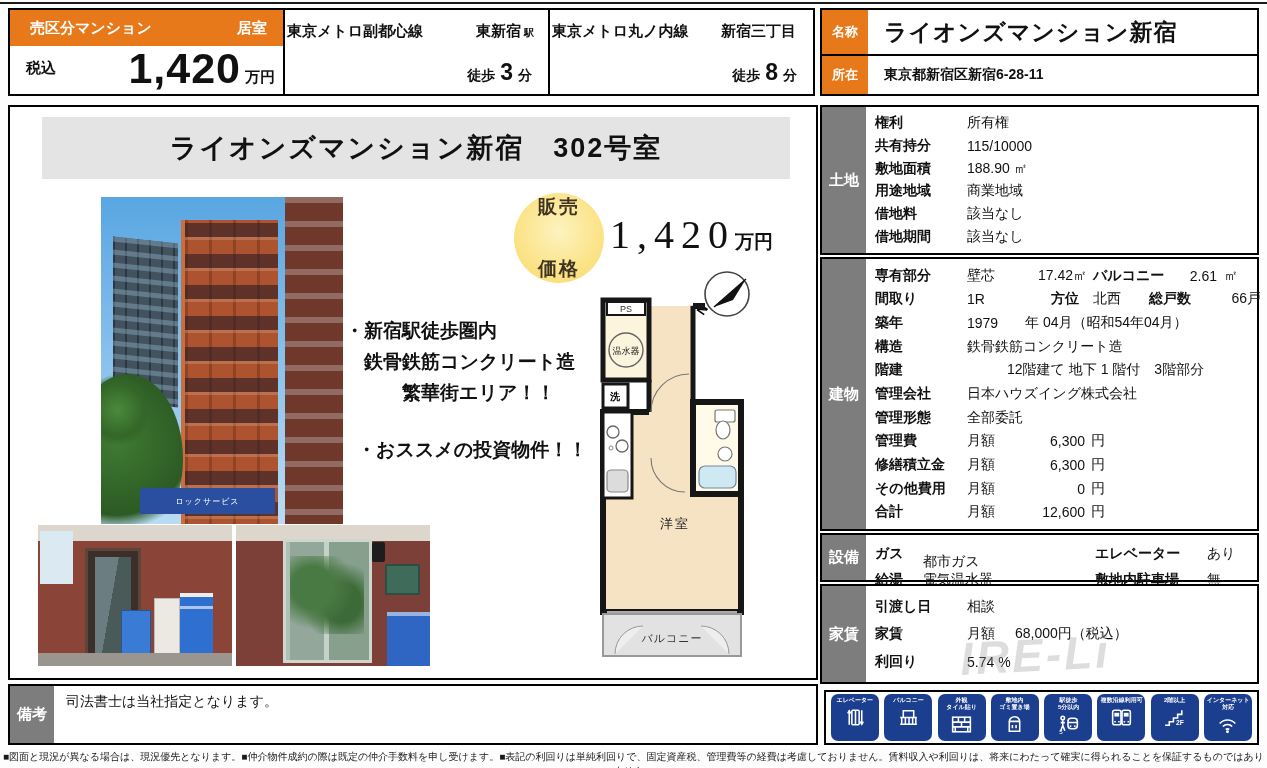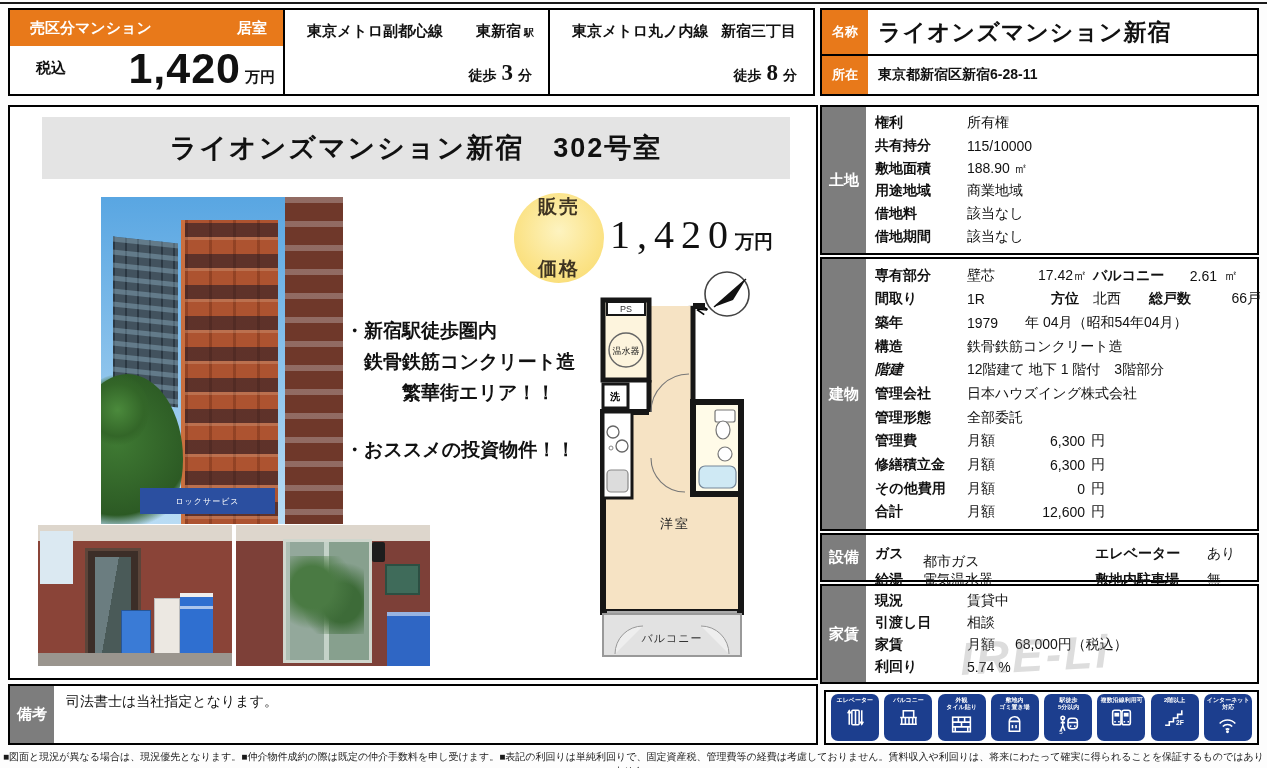--- a/index.html
+++ b/index.html
@@ -9,37 +9,37 @@
     font-family:"Liberation Sans","DejaVu Sans",sans-serif; color:#111;
   }
   .abs { position:absolute; }
   .topline { top:2px; left:0; width:1267px; height:2px; background:#1a1a1a; }
 
   
   .hdr-left { left:8px; top:8px; width:807px; height:88px; border:2px solid #000; display:flex; background:#fff; }
   .hd-price { width:275px; border-right:2px solid #000; display:flex; flex-direction:column; }
   .orange-bar { height:36px; background:#e8791a; color:#fff; font-weight:bold; font-size:15px;
     display:flex; align-items:center; justify-content:space-between; padding:0 16px 0 20px; }
-  .price-line { flex:1; display:flex; align-items:center; padding:0 8px 4px 26px; }
+  .price-line { flex:1; display:flex; align-items:center; padding:0 8px 4px 16px; }
   .tax { font-size:15px; font-weight:bold; }
   .pnum { font-size:43px; font-weight:bold; margin-left:auto; line-height:1; letter-spacing:1px; }
   .punit { font-size:15px; font-weight:bold; margin:18px 0 0 4px; }
-  .hd-sta { flex:1; position:relative; padding:12px 14px 8px 22px;font-family:Liberation Serif, serif; }
+  .hd-sta { flex:1; position:relative; padding:12px 14px 8px 2px; }
   .hd-sta + .hd-sta { border-left:2px solid #000; }
   .sta-top { display:flex; justify-content:space-between; align-items:baseline; font-size:15px; font-weight:bold; }
   .sta-suffix { font-size:10px; margin-left:3px; }
   .sta-walk { position:absolute; right:16px; bottom:8px; font-size:14px; font-weight:bold; }
   .sta-min { font-size:23px; padding:0 5px; }
   .hdr-right { left:820px; top:8px; width:439px; height:88px; border:2px solid #000; background:#fff; }
   .nrow { display:flex; align-items:stretch; }
   .nrow1 { height:46px; border-bottom:2px solid #000; }
   .nrow2 { height:38px; }
   .ncell { width:46px; background:#e8791a; color:#fff; font-weight:bold; font-size:13px;
     display:flex; align-items:center; justify-content:center; flex-shrink:0; }
-  .nval { display:flex; align-items:center; padding-left:10px; font-weight:bold;text-align:right; }
+  .nval { display:flex; align-items:center; padding-left:16px; font-weight:bold;text-align:right; }
   .nval.big { font-size:23px; letter-spacing:1px; }
   .nval.small { font-size:14px; }
 
   
   .panel { left:8px; top:105px; width:810px; height:575px; border:2px solid #000; background:#fff; }
   .title-banner { position:absolute; left:32px; top:10px; width:748px; height:62px; background:#e4e4e4;
     display:flex; align-items:center; justify-content:center; font-size:27px; font-weight:bold; letter-spacing:2px; }
 
   
   .photo-main { position:absolute; left:91px; top:90px; width:242px; height:327px; overflow:hidden;
@@ -66,21 +66,21 @@
     display:flex; flex-direction:column; align-items:center; justify-content:center;
     font-size:19px; font-weight:bold; color:#3f3422; line-height:1.25; letter-spacing:2px;gap:38px; }
   .plan-price { position:absolute; left:600px; top:104px; display:flex; align-items:baseline;
     font-family:"Liberation Serif","DejaVu Serif",serif; }
   .plan-price .num { font-size:40px; letter-spacing:7px; font-weight:500; }
   .plan-price .unit { font-size:19px; font-weight:bold; font-family:"Liberation Sans",sans-serif; }
 
   
   .bullets { position:absolute; left:335px; top:208px; width:300px; font-size:19px; font-weight:bold;
     line-height:31px; white-space:pre; }
-  .bgroup + .bgroup { margin-top:26px; }
+  .bgroup + .bgroup { margin-top:26px;margin-left:12px; }
 
   
   .photo-sm { position:absolute; top:418px; width:194px; height:141px; overflow:hidden; background:#8a4438; }
   .p1 { left:28px; }
   .p2 { left:226px; background:#7d4038; }
   .ent-top { position:absolute; top:0; left:0; width:100%; height:11%; background:#ddd6cc; }
   .ent-door1 { position:absolute; left:24%; top:16%; width:29%; height:80%; background:#3c2e28;
     box-shadow:inset 0 0 0 3px #5c453a; }
   .ent-door1 .glass { position:absolute; left:18%; top:8%; width:64%; height:86%;
     background:linear-gradient(100deg,#6b7d80 0 45%,#4a5a58 45% 100%); }
@@ -326,22 +326,22 @@
       <div class="trow">
         <span class="tlabel" style="width: 92px;">築年</span>
         <span style="display: inline-block; width: 58px;">1979</span>
         <span style="display: inline-block;">年 04月（昭和54年04月）</span>
       </div>
       <div class="trow">
         <span class="tlabel" style="width: 92px;">構造</span>
         <span style="display: inline-block;">鉄骨鉄筋コンクリート造</span>
       </div>
       <div class="trow">
-        <span class="tlabel" style="width: 92px; font-style: italic;">階建</span>
-        <span style="display: inline-block;">12階建て 地下 1 階付　3階部分</span>
+        <span class="tlabel" style="width: 92px;">階建</span>
+        <span style="display: inline-block; margin-left: 40px;">12階建て 地下 1 階付　3階部分</span>
       </div>
       <div class="trow">
         <span class="tlabel" style="width: 92px;">管理会社</span>
         <span style="display: inline-block;">日本ハウズイング株式会社</span>
       </div>
       <div class="trow">
         <span class="tlabel" style="width: 92px;">管理形態</span>
         <span style="display: inline-block;">全部委託</span>
       </div>
       <div class="trow">
@@ -383,24 +383,20 @@
         <span class="tlabel" style="width: 48px;">給湯</span>
         <span style="display: inline-block; width: 172px;">電気温水器</span>
         <span style="display: inline-block; width: 112px; font-weight: bold;">敷地内駐車場</span>
         <span style="display: inline-block;">無</span>
       </div>
     </div>
 </div>
 <div class="abs sec" style="top:584px;height:100px;">
   <div class="sec-label">家賃</div>
   <div class="sec-rows">
-      <div class="trow">
-        <span class="tlabel" style="width: 92px;">現況</span>
-        <span style="display: inline-block;">賃貸中</span>
-      </div>
       <div class="trow">
         <span class="tlabel" style="width: 92px;">引渡し日</span>
         <span style="display: inline-block;">相談</span>
       </div>
       <div class="trow">
         <span class="tlabel" style="width: 92px;">家賃</span>
         <span style="display: inline-block; width: 48px;">月額</span>
         <span style="display: inline-block;">68,000円（税込）</span>
       </div>
       <div class="trow">

